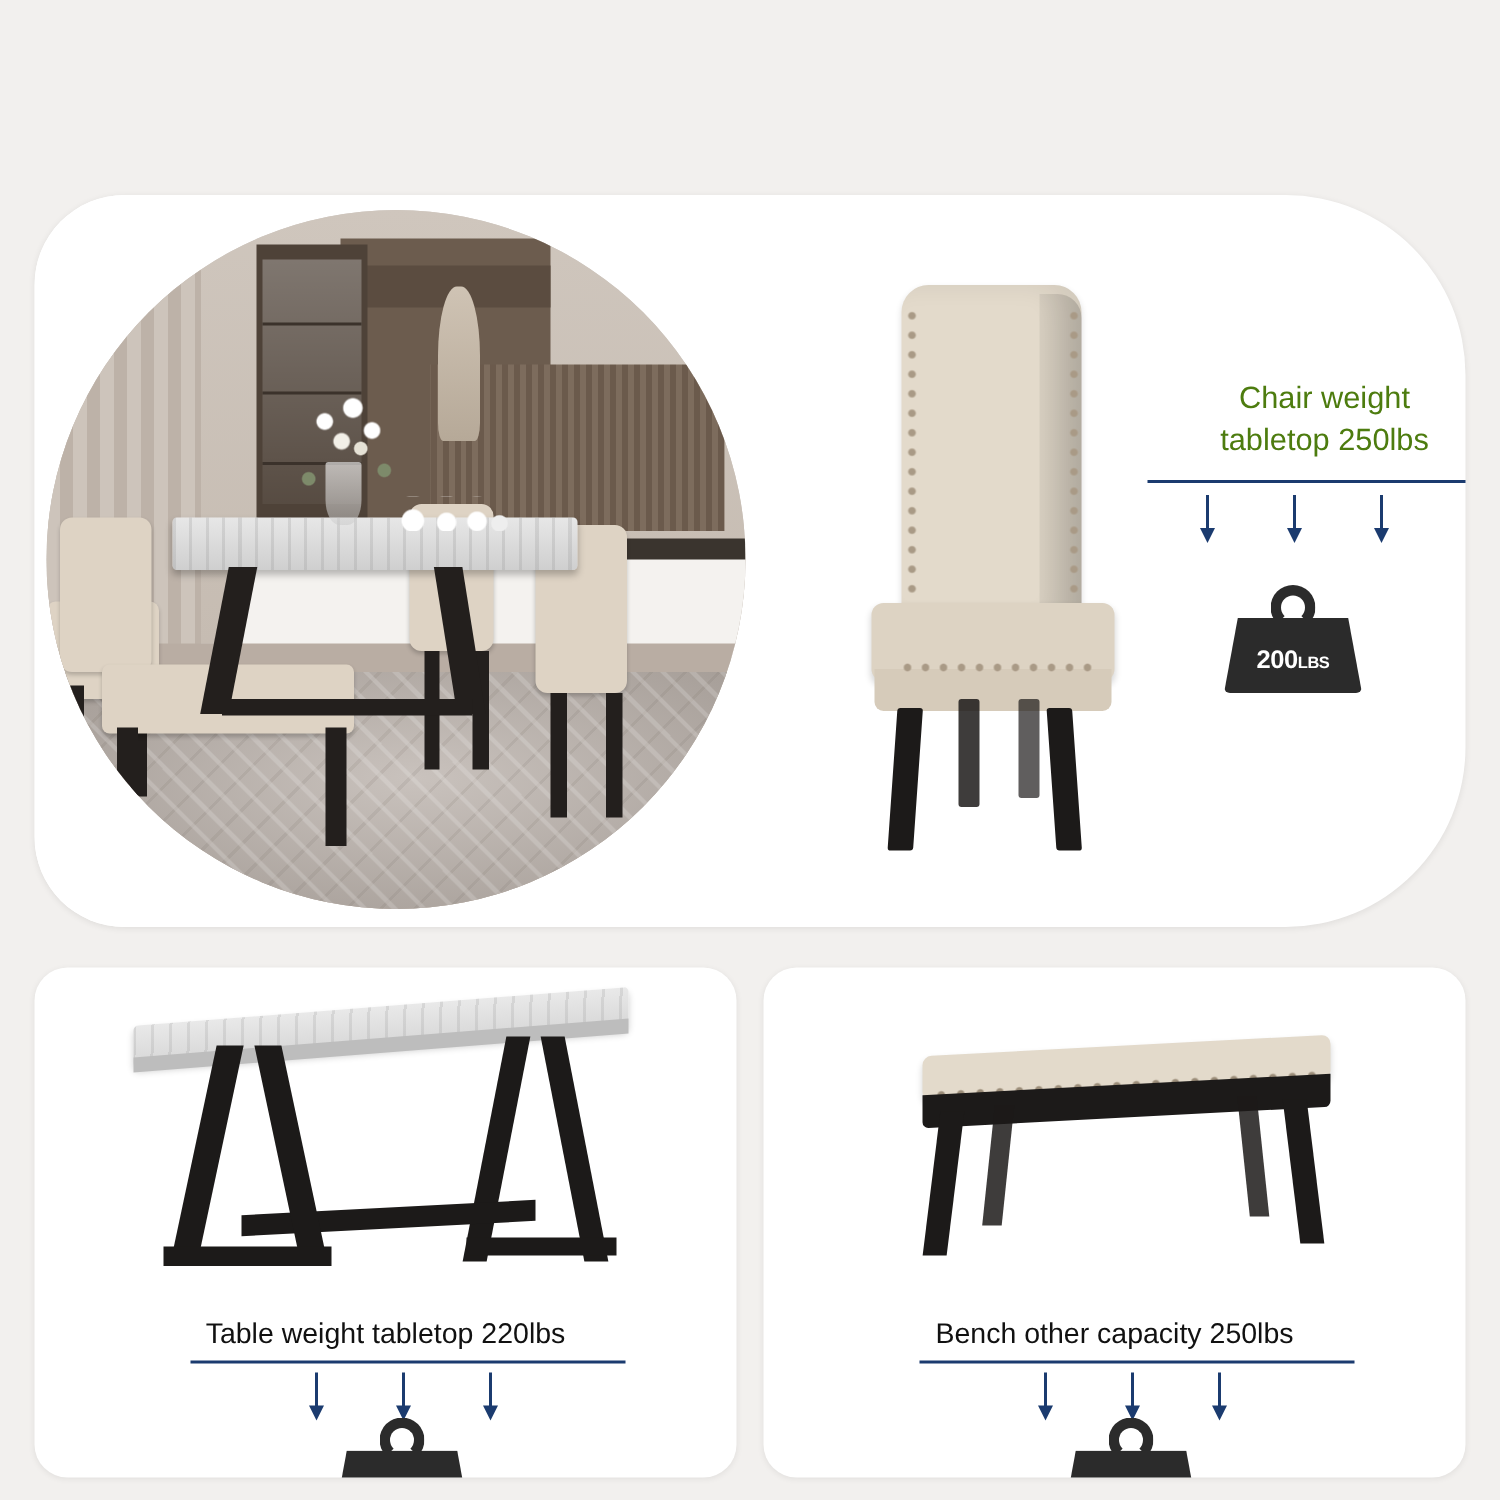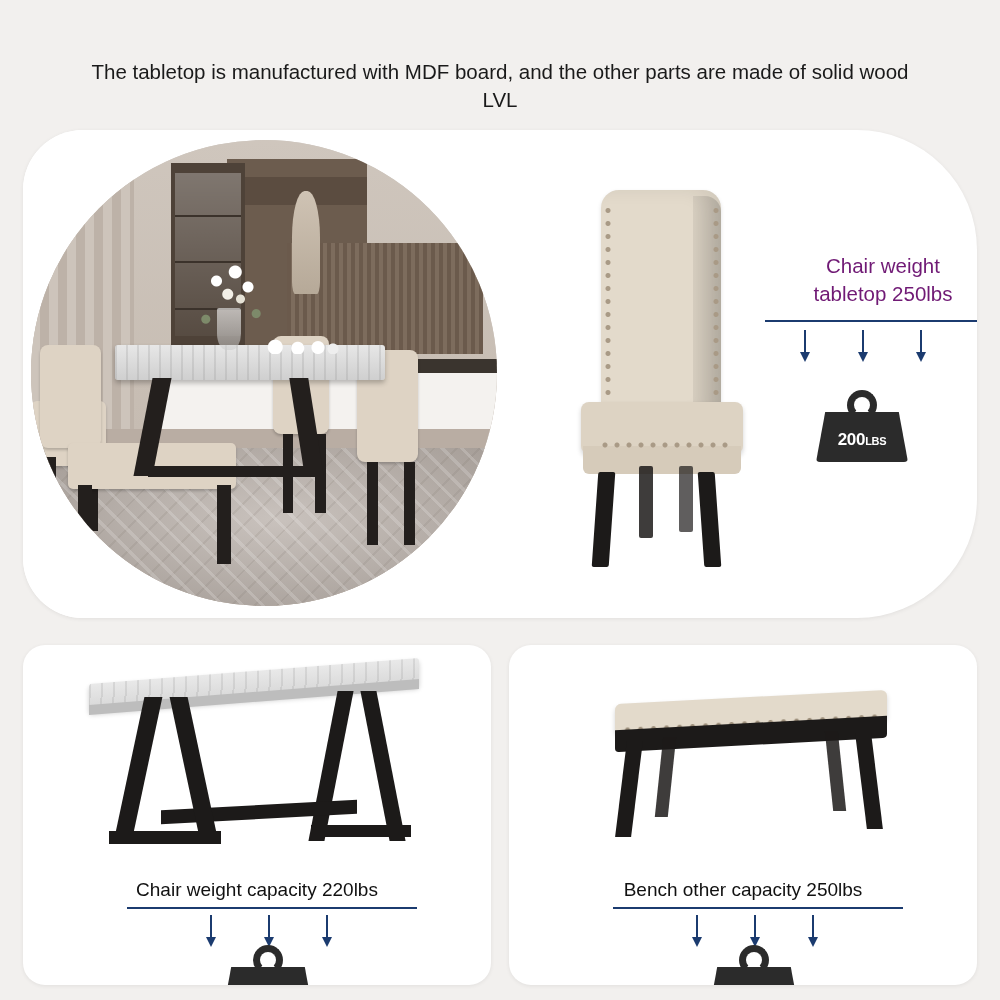--- a/index.html
+++ b/index.html
@@ -140,21 +140,21 @@
     background: radial-gradient(circle, #a99a86 0 2px, transparent 3px) repeat-y;
     background-size: 10px 13px; }
   .bc-leg { position:absolute; background:#1c1a19; border-radius:2px; }
   .l1 { left:22px; top:282px; width:17px; height:95px; transform: skewX(-4deg); }
   .l2 { left:128px; top:282px; width:17px; height:95px; transform: skewX(4deg); }
   .l3 { left:66px; top:276px; width:14px; height:72px; opacity:.85; }
   .l4 { left:106px; top:276px; width:14px; height:66px; opacity:.7; }
 
   
   .cap-block { position:absolute; }
-  .cap-text { font-size: 20.5px; color:#701a75; line-height:1.35; text-align:center; }
+  .cap-text { font-size: 20.5px; color:#4d7c0f; line-height:1.35; text-align:center; }
   .cap-rule { height:2px; background:#1b3b6f; }
   .arrows { display:flex; justify-content:center; gap:46px; }
   .arrow { width:12px; height:34px; position:relative; }
   .arrow::before { content:""; position:absolute; left:5px; top:0; width:2px; height:25px; background:#1b3b6f; }
   .arrow::after { content:""; position:absolute; left:1px; top:22px; width:0; height:0;
     border-left:5px solid transparent; border-right:5px solid transparent; border-top:10px solid #1b3b6f; }
 
   
   .weight-icon { position:relative; width:92px; height:72px; }
   .weight-body {
@@ -220,21 +220,20 @@
   .bn-l1 { left:112px; top:96px; width:16px; height:96px; transform: skewX(-7deg); }
   .bn-l2 { left:352px; top:88px; width:16px; height:96px; transform: skewX(7deg); }
   .bn-l3 { left:150px; top:92px; width:13px; height:80px; transform: skewX(-6deg); opacity:.85; }
   .bn-l4 { left:320px; top:86px; width:13px; height:80px; transform: skewX(6deg); opacity:.85; }
 </style>
 </head>
 <body>
 
 <div class="page">
 
-  <div class="subhead">The tabletop is manufactured with MDF board, and the other parts are made of solid wood LVL</div>
 
   <div class="top-panel">
 
     <div class="photo-card">
       <div class="room-photo">
         <div class="rp wall"></div>
         <div class="rp curtain"></div>
         <div class="rp cab-dark"></div>
         <div class="rp cab-dark2"></div>
         <div class="rp cab-slats"></div>
@@ -323,21 +322,21 @@
       <div class="dt-edge"></div>
       <div class="dt-leg dt-l3"></div>
       <div class="dt-leg dt-l4"></div>
       <div class="dt-beam"></div>
       <div class="dt-leg dt-l1"></div>
       <div class="dt-leg dt-l2"></div>
       <div class="dt-foot1"></div>
       <div class="dt-foot2"></div>
     </div>
 
-    <div class="cap-caption" style="top:234px;">Chair weight capacity 220lbs</div>
+    <div class="cap-caption" style="top:234px;">Table weight tabletop 220lbs</div>
     <div class="cap-rule" style="position:absolute; left:104px; top:262px; width:290px;"></div>
     <div class="arrows" style="position:absolute; left:148px; top:270px; width:195px;">
       <div class="arrow"></div>
       <div class="arrow"></div>
       <div class="arrow"></div>
     </div>
     <div class="weight-icon" style="position:absolute; left:199px; top:300px;">
       <div class="weight-handle"></div>
       <div class="weight-body"></div>
 

